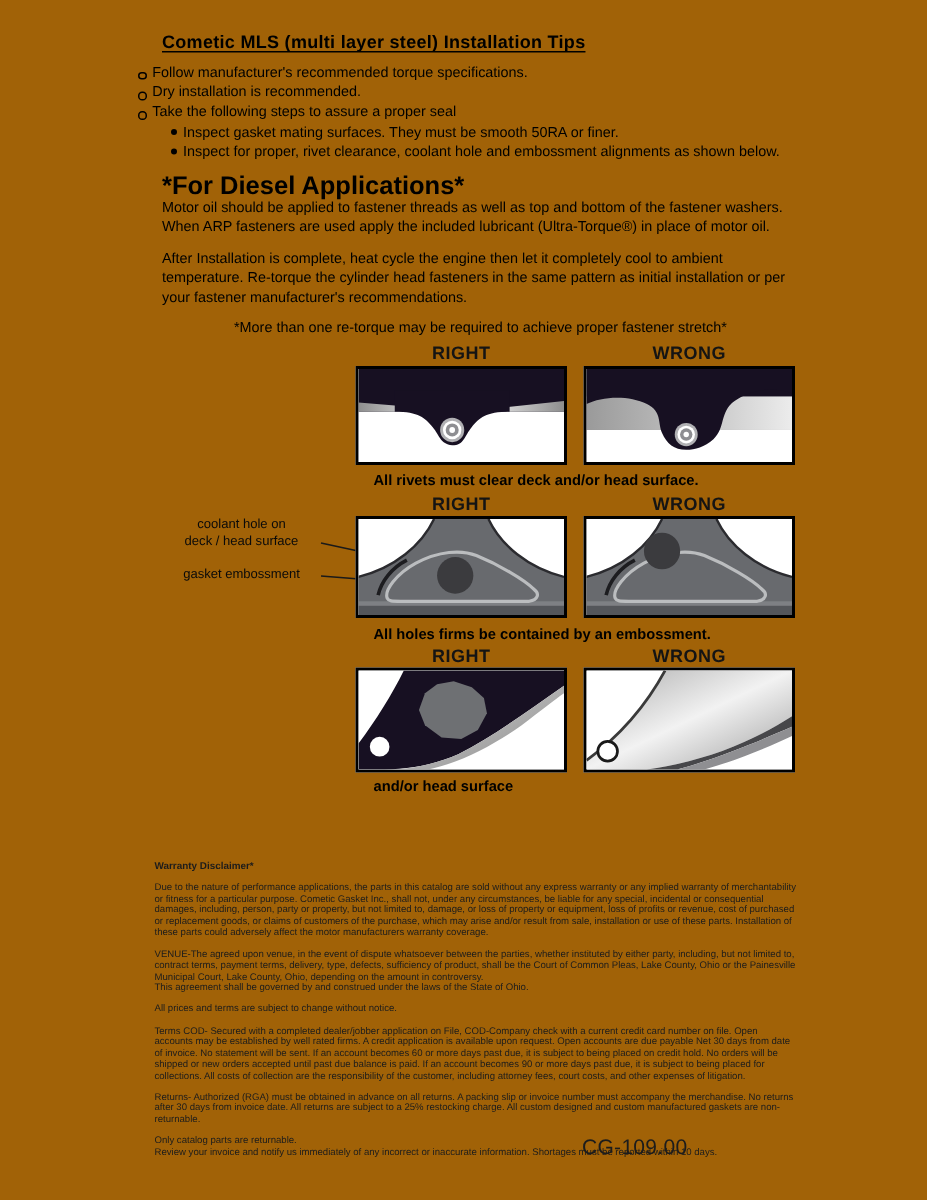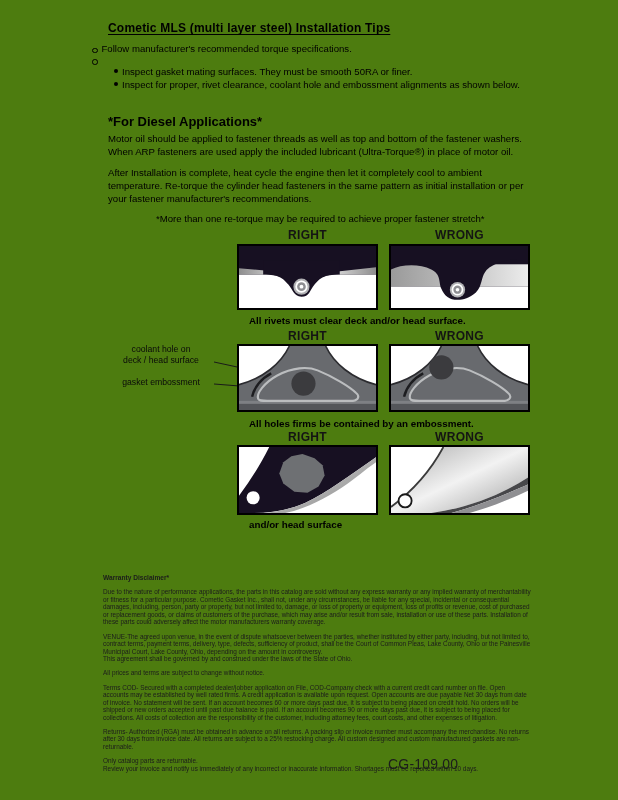--- a/index.html
+++ b/index.html
@@ -1,28 +1,28 @@
 <!DOCTYPE html>
 <html style="--diagram-black: #171022; --panel-gray: #686a6e; --hole-gray: #3b3b3e; --embossment-outline: #bbbdbf; --deck-white: #ffffff;"><head>
 <meta charset="utf-8">
 <style>
   html,body{margin:0;padding:0;background:#fff;}
-  .page{position:relative;width:618px;height:800px;background:#4d7c0f;overflow:hidden;
+  .page{position:relative;width:618px;height:800px;background:#a16207;overflow:hidden;
         font-family:"Liberation Sans", sans-serif;color:#000;}
   .abs{position:absolute;}
 
   .title{left:108px;top:21px;font-size:12px;font-weight:bold;text-decoration:underline;
          text-underline-offset:2px;letter-spacing:.2px;}
   .bullets{left:92px;top:42px;width:470px;font-size:9.6px;line-height:13.2px;}
   .b-row{display:flex;align-items:center;}
   .b-mark{width:3.5px;height:3.5px;border:1px solid #000;border-radius:50%;margin:4px 4px 0 0;flex:none;}
   .sb-row{display:flex;align-items:flex-start;margin-left:22px;}
   .sb-mark{width:4px;height:4px;background:#000;border-radius:50%;margin:4px 4px 0 0;flex:none;}
 
-  .h2{left:108px;top:114px;font-size:13px;font-weight:bold;}
+  .h2{left:108px;top:114px;font-size:17px;font-weight:bold;}
   .para{left:108px;top:0;width:418px;font-size:9.6px;line-height:13px;}
   .p1{top:132px;}
   .p2{top:166px;}
   .note{top:212px;margin-left:48px;}
 
   .dg-labels{left:237px;width:293px;display:flex;justify-content:space-between;
              font-size:12px;font-weight:bold;letter-spacing:.3px;color:#141414;}
   .dg-labels span{width:141px;text-align:center;}
   .dg-row{left:237px;width:293px;display:flex;justify-content:space-between;}
   .panel{width:141px;border:2.5px solid #000;box-sizing:border-box;background:#fff;display:block;}
@@ -54,20 +54,25 @@
 
   <div class="abs title">Cometic MLS (multi layer steel) Installation Tips</div>
 
   <div class="abs bullets">
     <div class="b-row">
       <span class="b-mark"></span>
       <span>Follow manufacturer's recommended torque specifications.</span>
     </div>
     <div class="b-row">
       <span class="b-mark"></span>
+      <span>Dry installation is recommended.</span>
+    </div>
+    <div class="b-row">
+      <span class="b-mark"></span>
+      <span>Take the following steps to assure a proper seal</span>
     </div>
     <div class="sb-row">
       <span class="sb-mark"></span>
       <span>Inspect gasket mating surfaces.  They must be smooth 50RA or finer.</span>
     </div>
     <div class="sb-row">
       <span class="sb-mark"></span>
       <span>Inspect for proper, rivet clearance, coolant hole and embossment alignments as shown below.</span>
     </div>
   </div>

